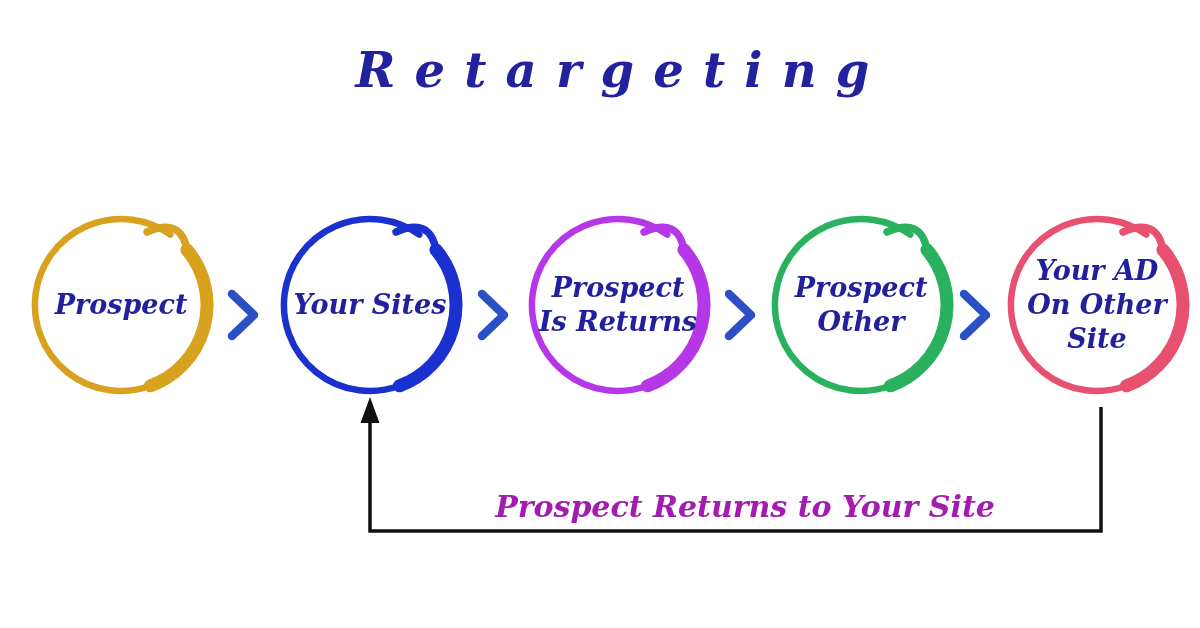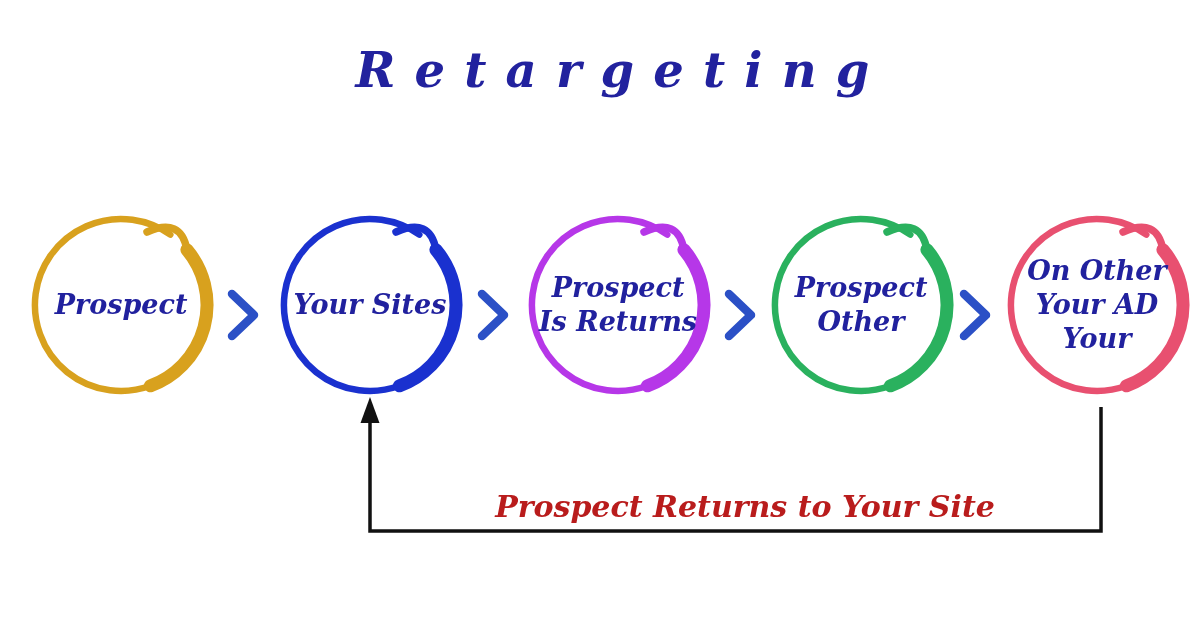--- a/index.html
+++ b/index.html
@@ -22,21 +22,21 @@
     position:absolute;inset:0;display:flex;flex-direction:column;
     align-items:center;justify-content:center;text-align:center;
     color:#21219e;font-weight:bold;font-style:italic;
     font-size:27px;line-height:34px;
   }
   .chevron{position:absolute;width:36px;height:56px;}
   .chevron path{fill:none;stroke-width:8.5;stroke-linecap:round;stroke-linejoin:round;}
   .return-svg{position:absolute;left:0;top:0;width:1200px;height:628px;pointer-events:none;}
   .return-label{
     position:absolute;left:450px;top:490px;width:590px;text-align:center;
-    color:#b91c1c;font-weight:bold;font-style:italic;font-size:30px;line-height:34px;
+    color:#a21caf;font-weight:bold;font-style:italic;font-size:30px;line-height:34px;
   }
 </style>
 </head>
 <body>
 
 <div class="canvas">
 
   <h1 class="title">Retargeting</h1>
 
   <div class="step" style="left:21px;top:205px;">
@@ -101,23 +101,23 @@
     <path d="M 7 7 L 29 28 L 7 49" stroke="#2b50c6"></path>
   </svg>
 
   <div class="step" style="left:997px;top:205px;">
     <svg class="ring" viewBox="0 0 200 200">
       <path class="thin" d="M 149.3 29.6 A 86 86 0 1 0 129.4 180.8" stroke="#e85070"></path>
       <path class="thick" d="M 129.4 180.8 A 86 86 0 0 0 165.9 44.7" stroke="#e85070"></path>
       <path class="hook" d="M 165.9 44.7 Q 160 12 126 27" stroke="#e85070"></path>
     </svg>
     <div class="step-label">
+      <span>Your AD</span>
       <span>On Other</span>
-      <span>Your AD</span>
-      <span>Your</span>
+      <span>Site</span>
     </div>
   </div>
 
   <svg class="return-svg" viewBox="0 0 1200 628">
     <path d="M 1101 407 L 1101 531 L 370 531 L 370 418" fill="none" stroke-width="3.5" stroke="#111111"></path>
     <polygon points="370,397 360.5,423 379.5,423" fill="#111111"></polygon>
   </svg>
 
   <div class="return-label">Prospect Returns to Your Site</div>
 

